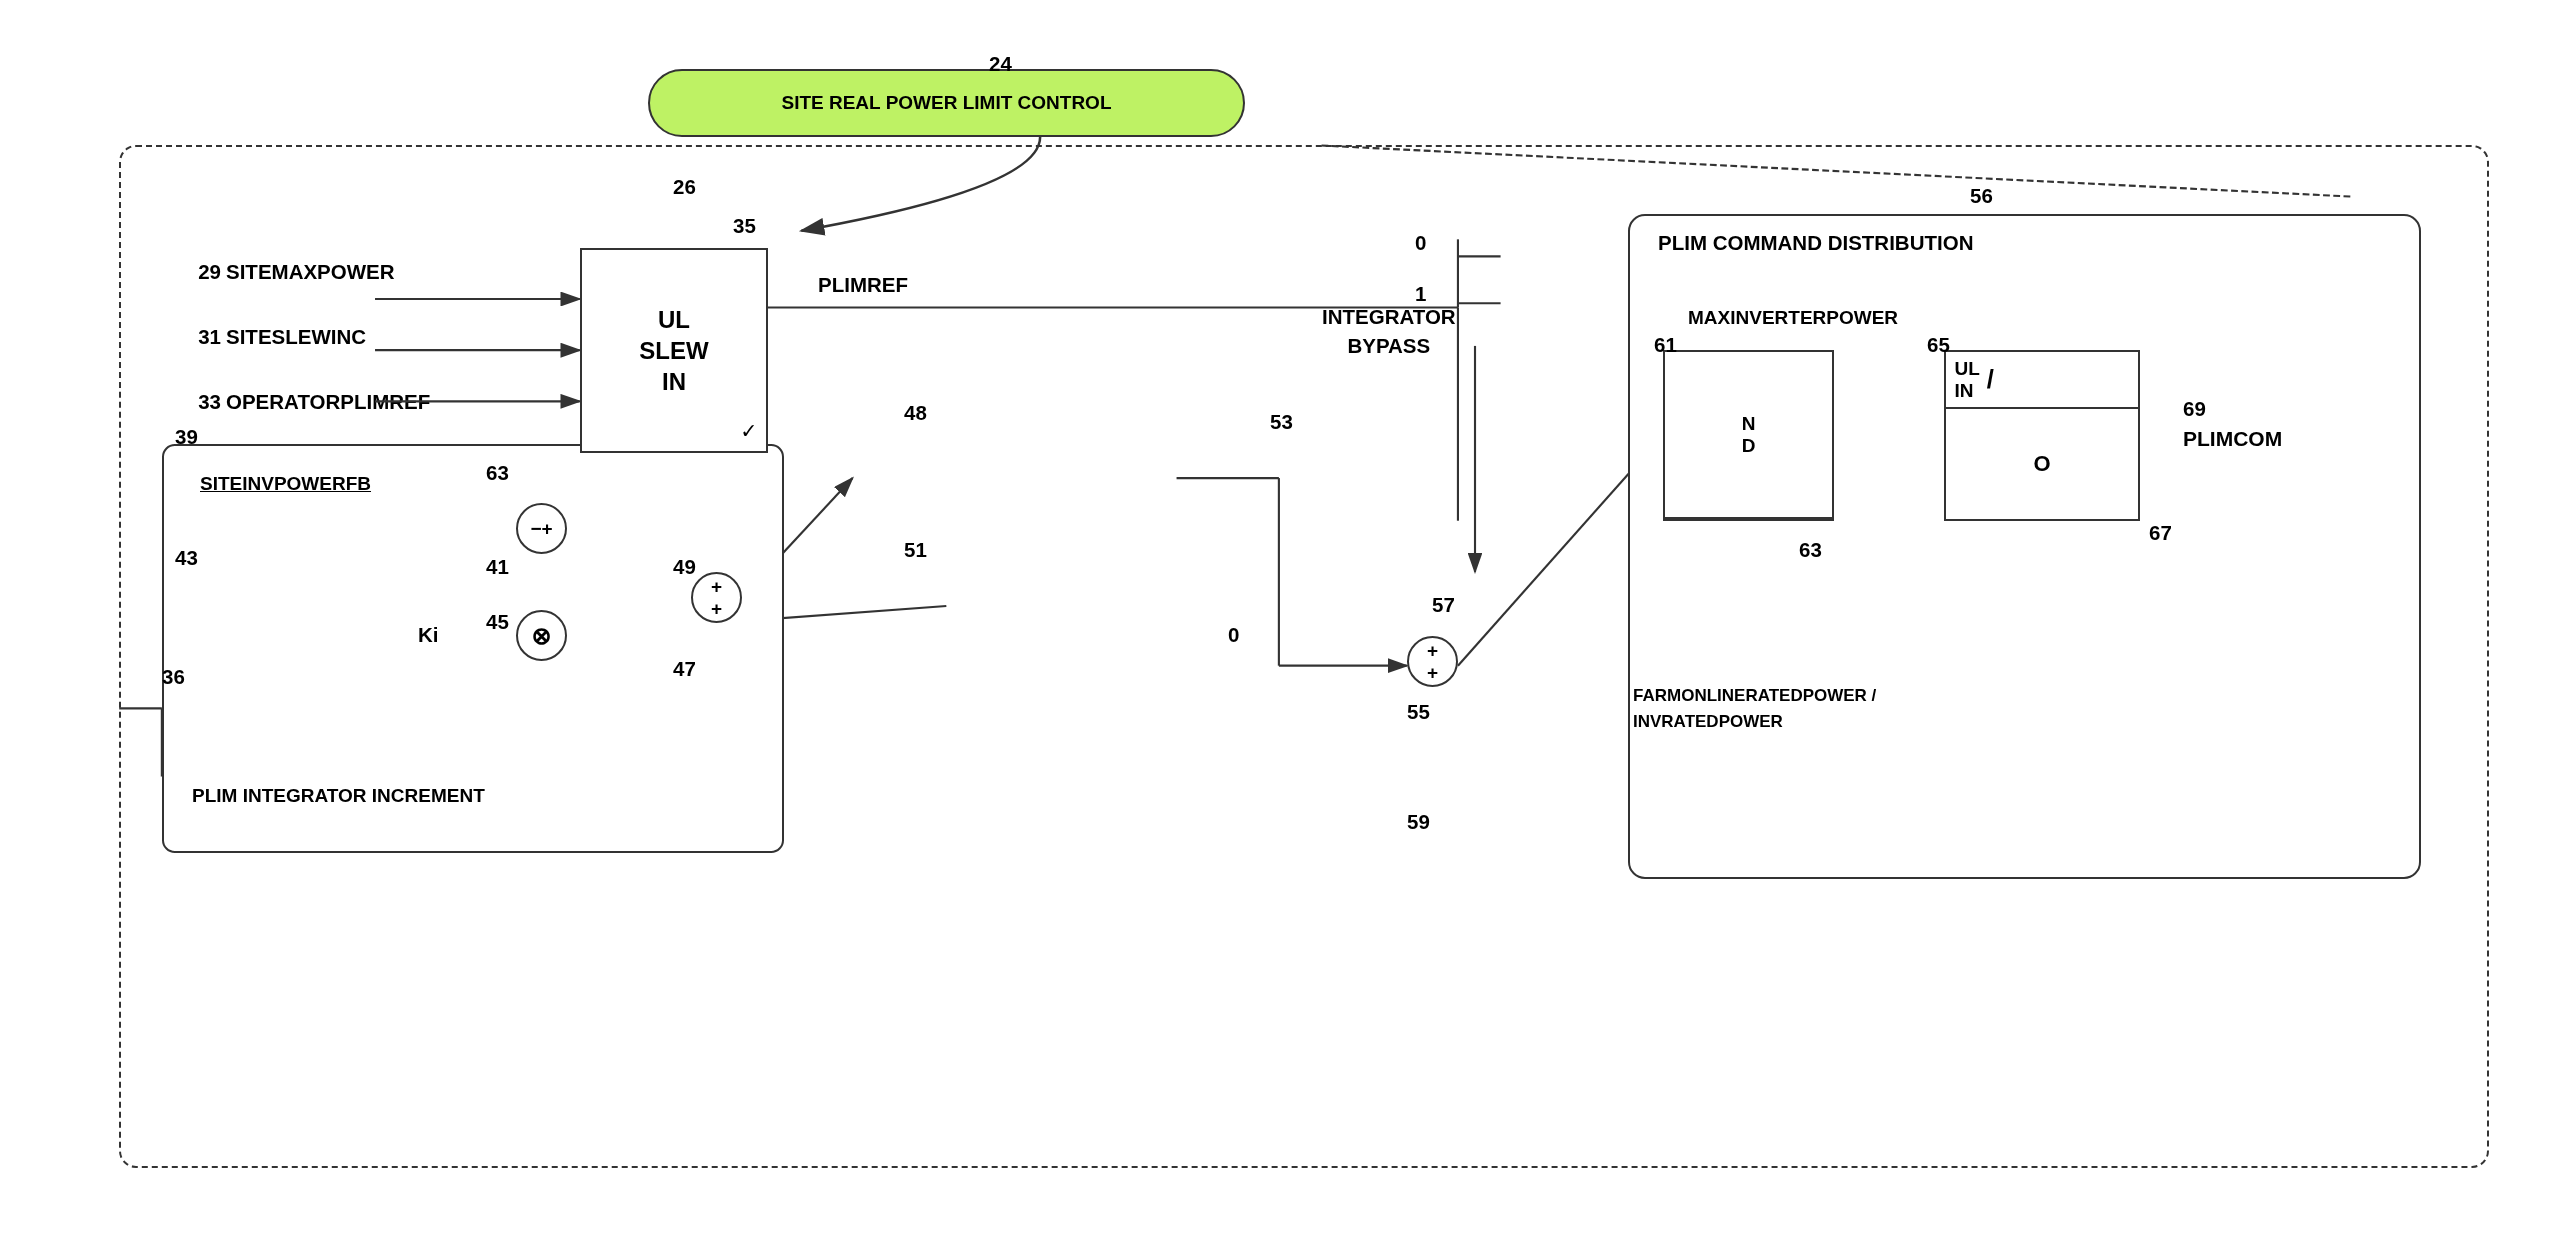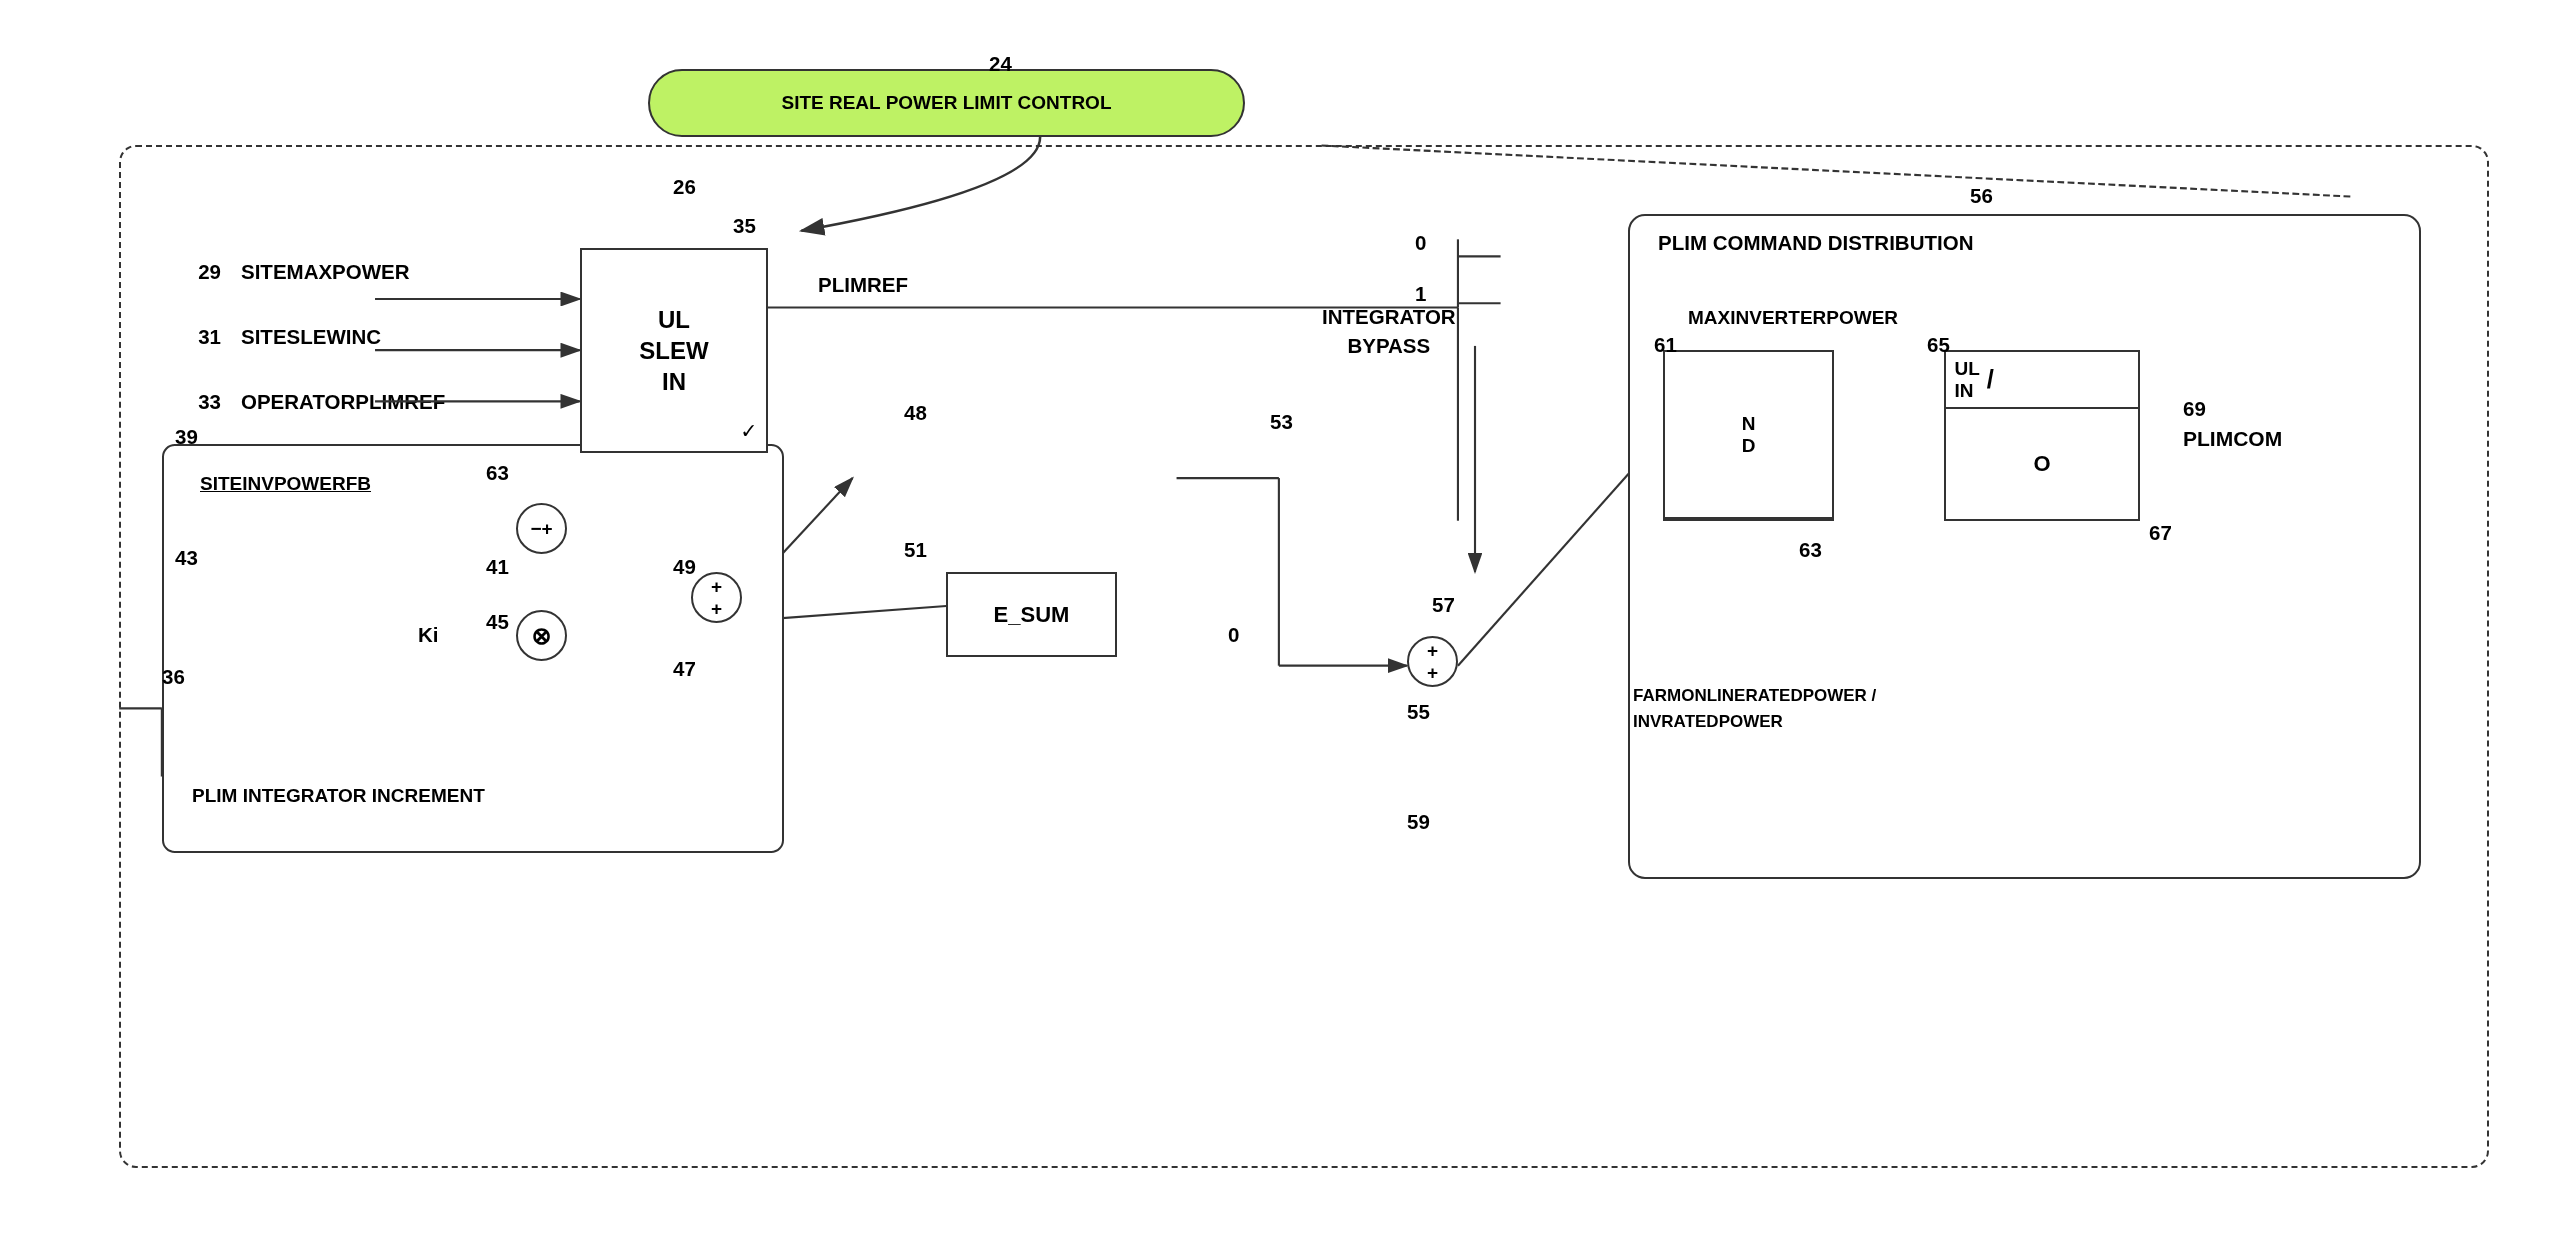--- a/index.html
+++ b/index.html
@@ -82,21 +82,21 @@
     .input-label-row {
       display: flex;
       align-items: center;
       margin-bottom: 41px;
       font-size: 20.5px;
       font-weight: bold;
     }
     .input-num {
       width: 34px;
       text-align: right;
-      margin-right: 20px;
+      margin-right: 5px;
       font-size: 20.5px;
     }
     
     .pii-box {
       position: absolute;
       top: 401px;
       left: 111px;
       width: 622px;
       height: 409px;
       border: 2.6px solid #333;
@@ -347,23 +347,20 @@
   </div>
 
   <div class="abs-label" style="top:512px;left:622px;">49</div>
 
   <div class="plus-circle" style="top:529px;left:640px;">
     <span>+<br>+</span>
   </div>
 
   <div class="abs-label" style="top:614px;left:622px;">47</div>
 
-  <div class="esum-box">
-    <span>E_SUM</span>
-  </div>
 
   <div class="abs-label" style="top:358px;left:853px;">48</div>
 
 
   <div class="abs-label" style="top:495px;left:853px;">51</div>
 
   <div class="abs-label" style="top:580px;left:1177px;">0</div>
 
   <div class="plus-circle" style="top:593px;left:1356px;">
     <span>+<br>+</span>

